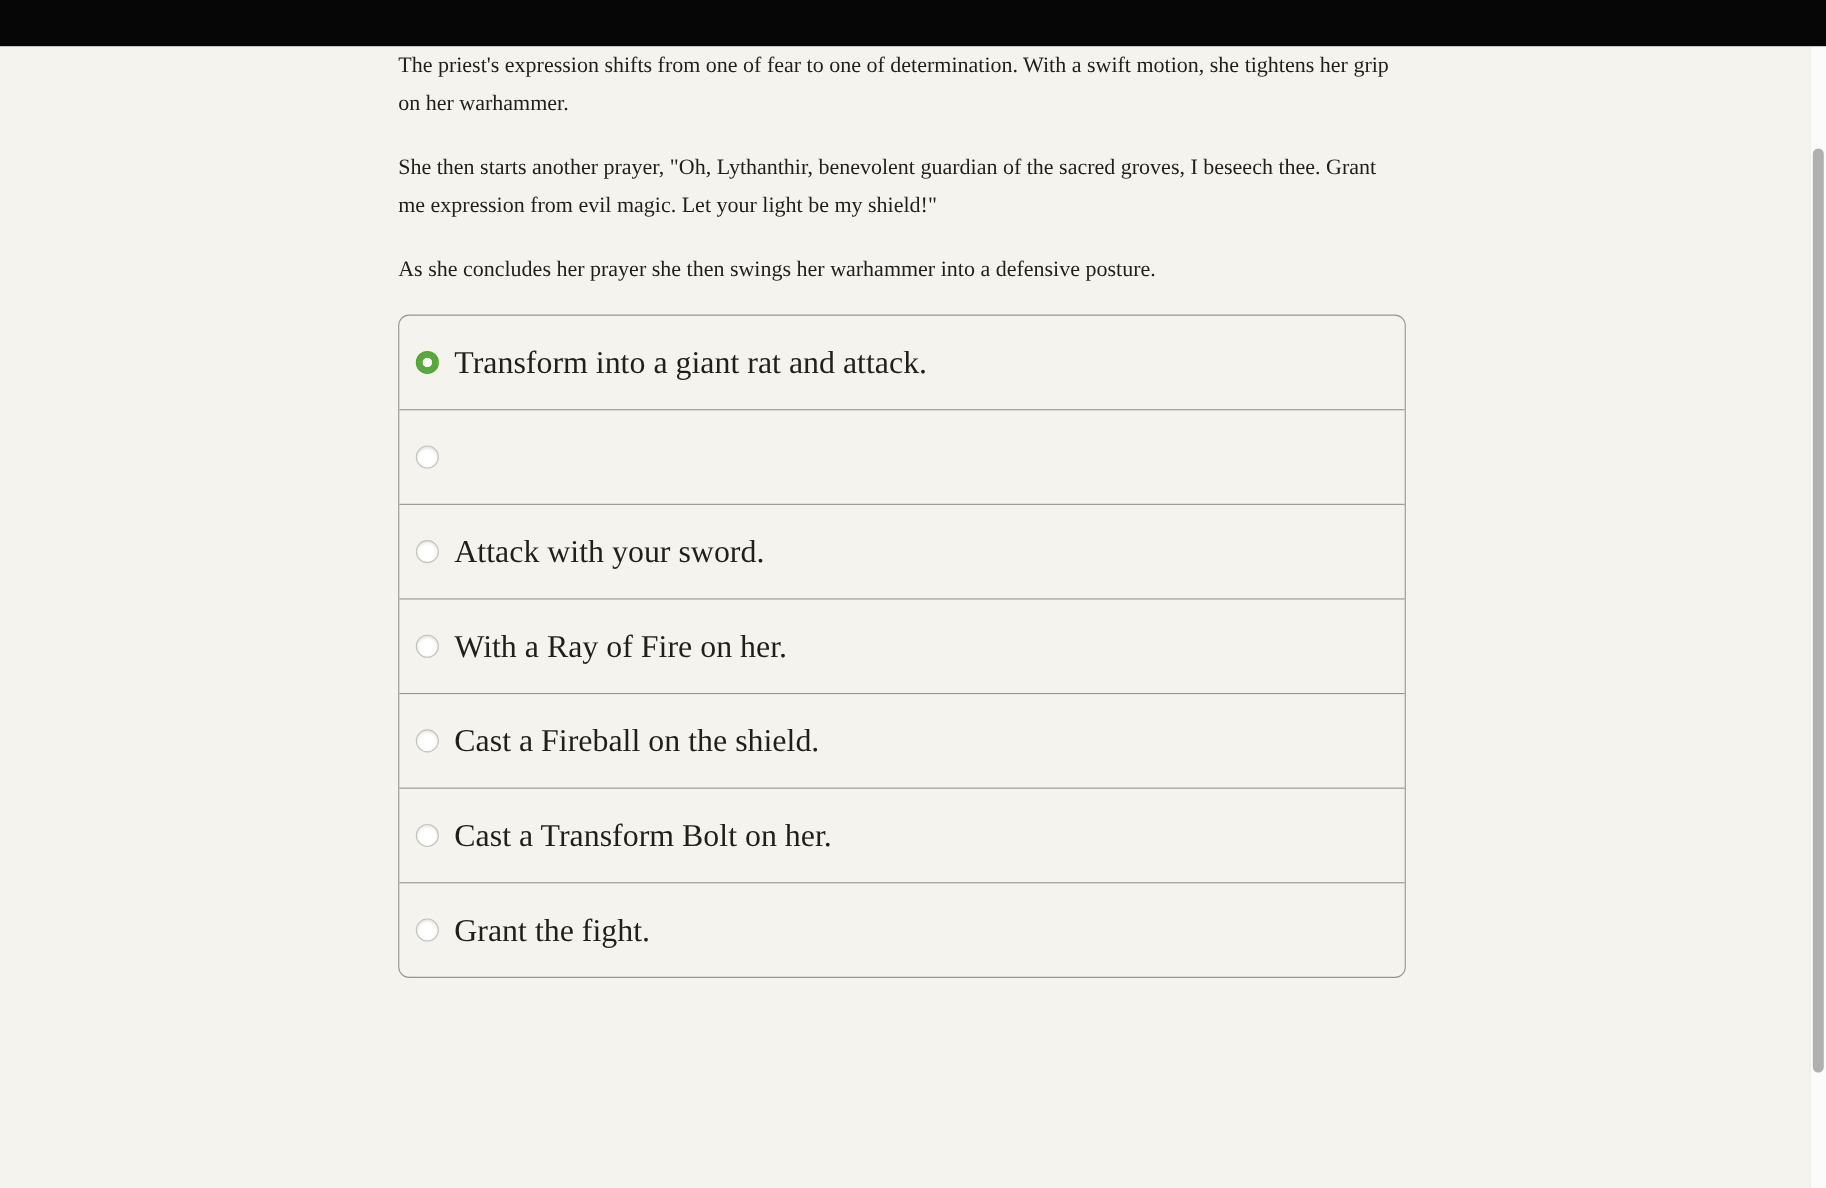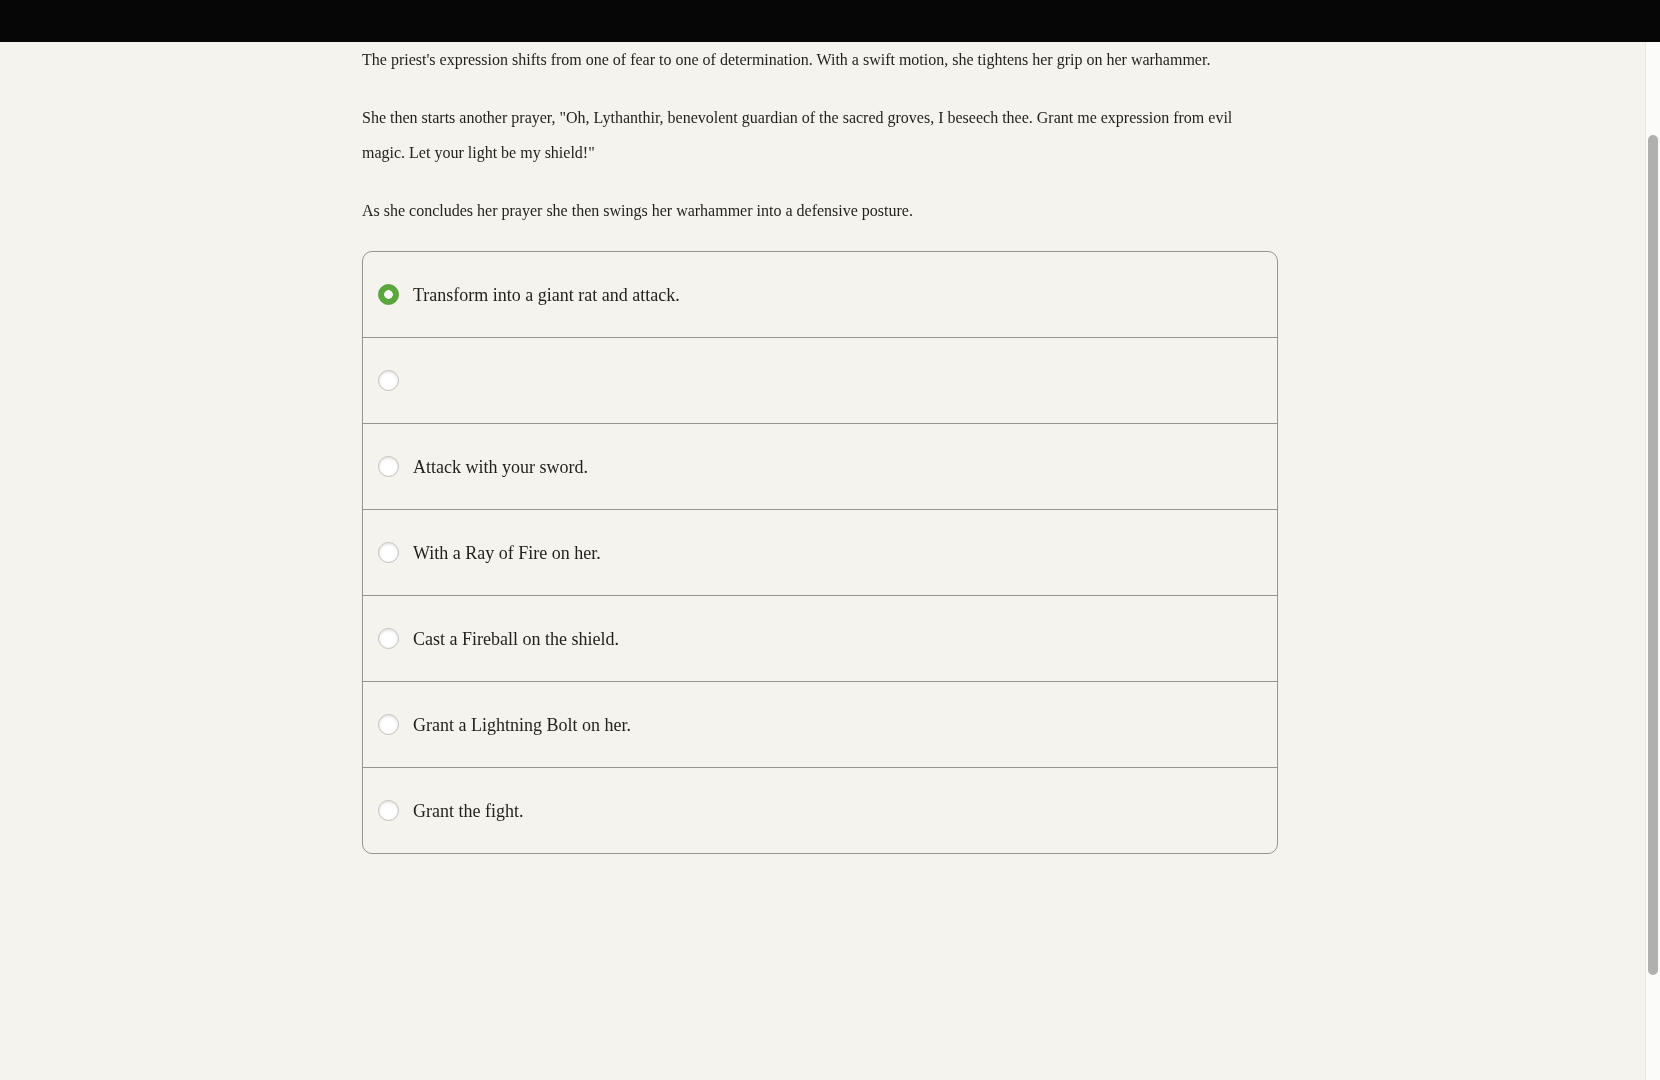--- a/index.html
+++ b/index.html
@@ -22,21 +22,21 @@
     background: #060606;
     z-index: 5;
   }
   .content {
     position: absolute;
     left: 362px;
     top: 42px;
     width: 916px;
   }
   .content p {
-    font-size: 16px;
+    font-size: 20px;
     line-height: 35px;
     color: #201f1b;
     margin: 0 0 23px 0;
   }
   .choices {
     margin-top: 1px;
     border: 1.4px solid #96958f;
     border-radius: 10px;
     background: transparent;
   }
@@ -61,21 +61,21 @@
     box-shadow: inset 0 1px 3px rgba(0,0,0,0.14);
     margin-right: 14px;
     box-sizing: border-box;
   }
   .radio.checked {
     background: radial-gradient(circle, #ffffff 0 4px, #5aa73e 4.6px 100%);
     border: 1px solid #52a036;
     box-shadow: none;
   }
   .choice-label {
-    font-size: 18px;
+    font-size: 29px;
     line-height: 28px;
     color: #201f1b;
   }
   .scroll-track {
     position: absolute;
     top: 42px;
     right: 0;
     width: 15px;
     height: 1038px;
     background: #fbfbfa;
@@ -125,21 +125,21 @@
     <span class="choice-label">With a Ray of Fire on her.</span>
   </label>
 
   <label class="choice-row">
     <span class="radio"></span>
     <span class="choice-label">Cast a Fireball on the shield.</span>
   </label>
 
   <label class="choice-row">
     <span class="radio"></span>
-    <span class="choice-label">Grant a Lightning Bolt on her.</span>
+    <span class="choice-label">Cast a Transform Bolt on her.</span>
   </label>
 
   <label class="choice-row">
     <span class="radio"></span>
     <span class="choice-label">Grant the fight.</span>
   </label>
 </div>
 </main>
 
 <div class="scroll-track">

